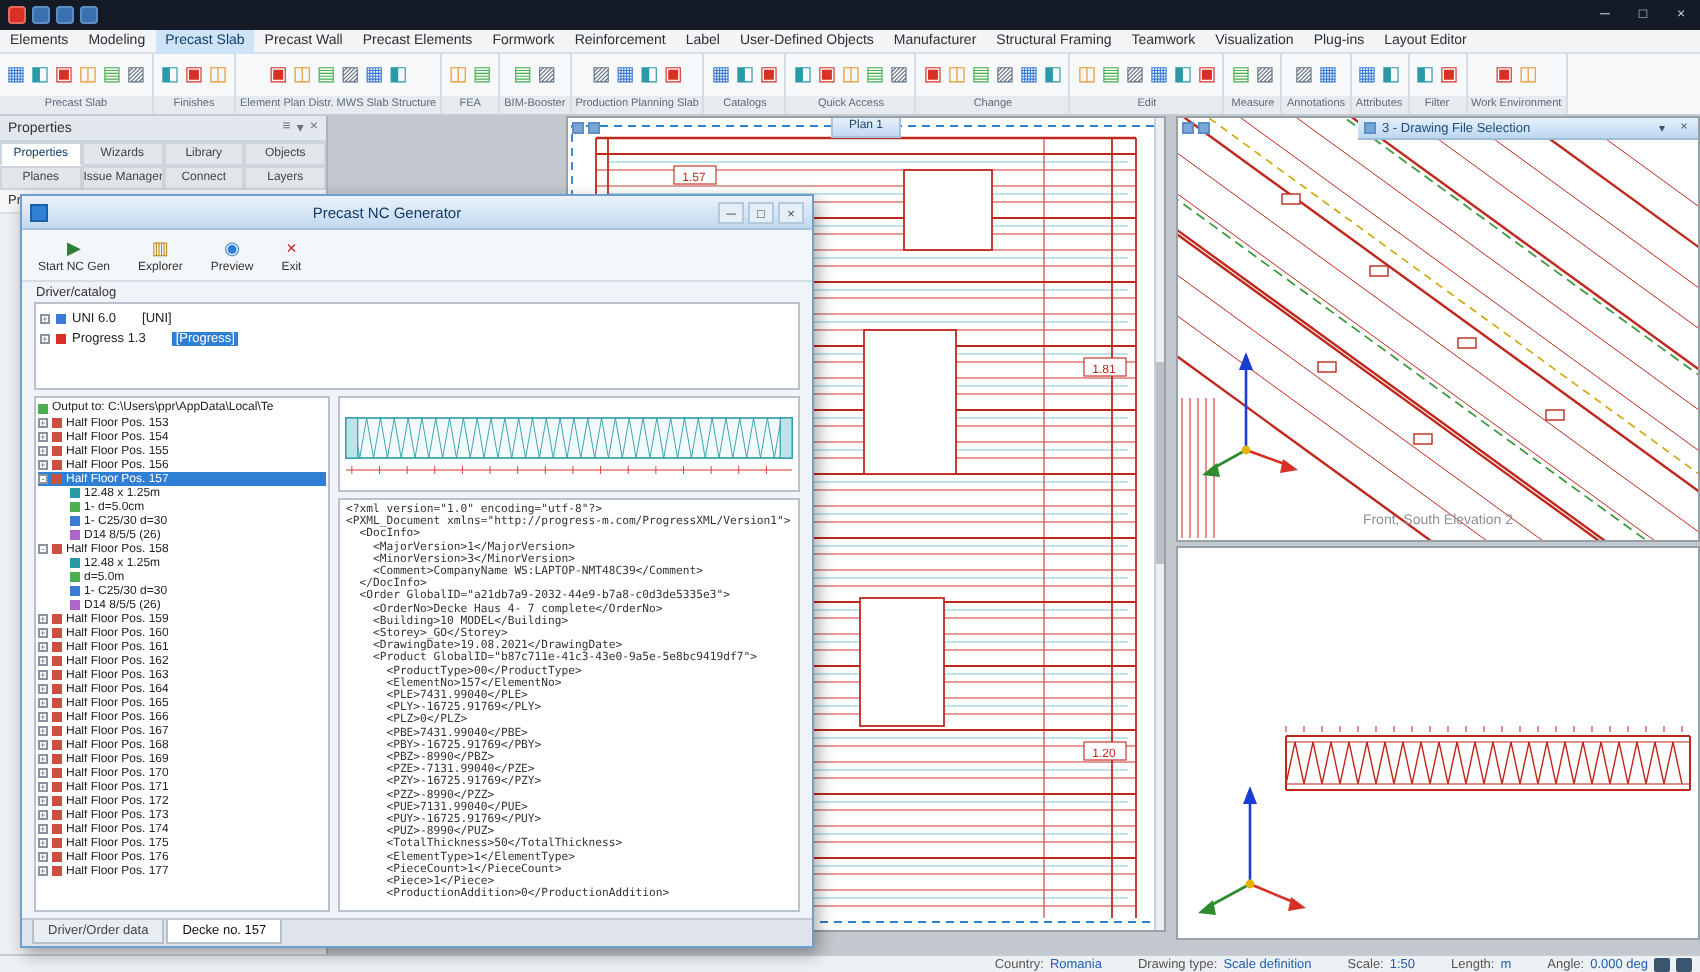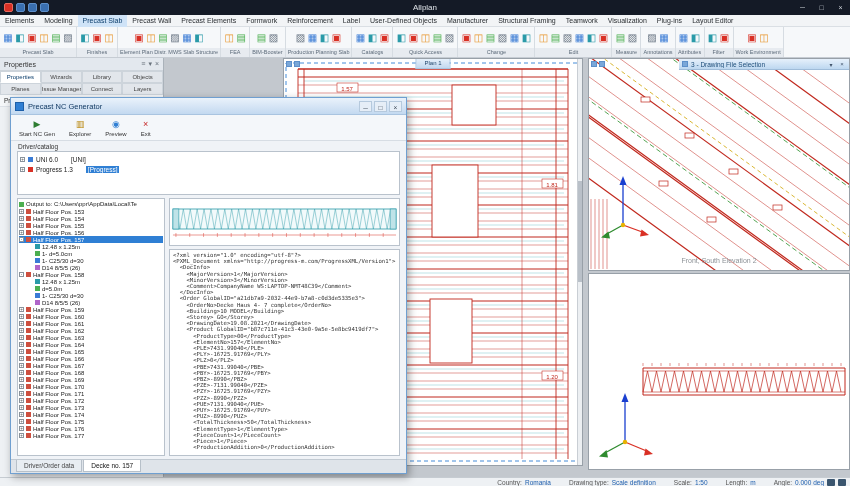--- a/index.html
+++ b/index.html
@@ -52,21 +52,21 @@
   .vp3-title .ttl{flex:1;white-space:nowrap;overflow:hidden;}
   .vp3-title .btn{font-size:6px;color:#41546b;width:8px;text-align:center;}
   .vp-caption{position:absolute;left:0;right:0;bottom:6px;text-align:center;font-size:7px;color:#8c9196;z-index:3;}
   .scroll-v{position:absolute;right:0;top:0;bottom:0;width:5px;background:#eceff2;border-left:1px solid #c9ced4;z-index:3;}
   .scroll-v .thumb{position:absolute;left:0;right:0;top:30%;height:25%;background:#b9c0c8;}
 
   
   .dialog{position:absolute;left:10px;top:97px;width:397px;height:377px;background:#f0f3f7;border:1px solid #6f9fd0;box-shadow:2px 3px 8px rgba(0,0,0,.35);z-index:10;display:flex;flex-direction:column;}
   .dlg-title{height:17px;background:linear-gradient(180deg,#eaf2fb,#c3d9f0);display:flex;align-items:center;padding:0 4px;border-bottom:1px solid #a9c4e0;flex:0 0 auto;}
   .dlg-title .ico{width:9px;height:9px;background:#2f7fd4;border:1px solid #1d5fa8;margin-right:4px;}
-  .dlg-title .txt{font-size:7.5px;color:#123a63;flex:1;}
+  .dlg-title .txt{font-size:7.5px;color:#123a63;flex:1;text-align:center;}
   .dlg-ctl{display:flex;gap:2px;}
   .dlg-ctl span{width:13px;height:11px;font-size:6.5px;line-height:11px;text-align:center;color:#3f4b58;background:#e6eef7;border:1px solid #b5c9dd;}
   .dlg-toolbar{height:26px;display:flex;align-items:center;gap:14px;padding:0 8px;background:#f4f7fa;border-bottom:1px solid #d7dde4;flex:0 0 auto;}
   .dtool{display:flex;flex-direction:column;align-items:center;line-height:1;}
   .dtool-ic{font-size:9px;height:11px;line-height:11px;}
   .dtool-lb{font-size:6px;color:#333;margin-top:1px;white-space:nowrap;}
   .dlg-drvlabel{font-size:6.5px;color:#333;padding:2px 7px 1px;flex:0 0 auto;}
   .dlg-driver{margin:0 6px;height:44px;background:#fff;border:1px solid #b9c2cc;padding:2px;flex:0 0 auto;}
   .drow{height:10px;display:flex;align-items:center;font-size:6.5px;gap:3px;color:#222;}
   .drtag{margin-left:10px;}
@@ -101,21 +101,20 @@
 
 <div class="app">
 
   <div class="titlebar">
     <div class="tb-left" id="tb-left">
         <span class="tb-ico"></span>
         <span class="tb-ico"></span>
         <span class="tb-ico"></span>
         <span class="tb-ico"></span>
       </div>
-    <div class="tb-title">Allplan</div>
     <div class="tb-controls" id="tb-controls">
         <span class="tb-btn">─</span>
         <span class="tb-btn">□</span>
         <span class="tb-btn cls">×</span>
       </div>
   </div>
 
   <div class="menubar" id="menu-items">
       <div class="menu-item">Elements</div>
       <div class="menu-item">Modeling</div>

